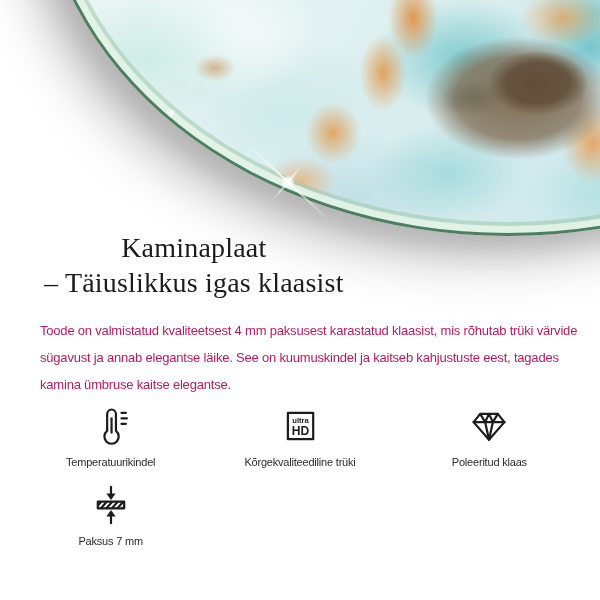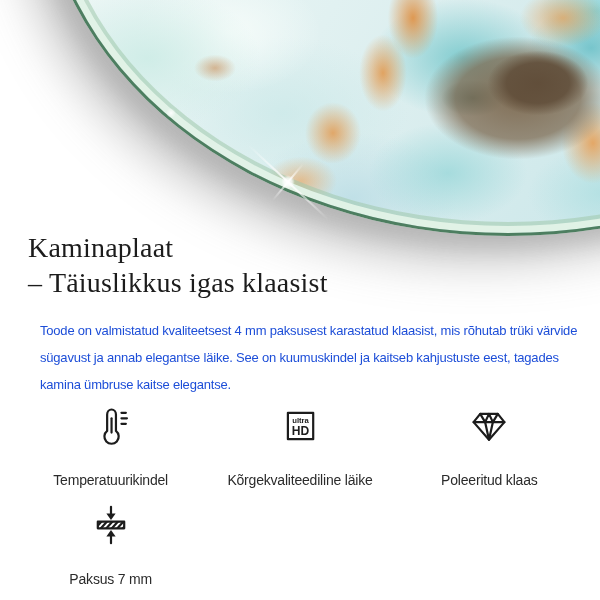--- a/index.html
+++ b/index.html
@@ -50,37 +50,37 @@
   .sparkle .core{
     position:absolute;left:-7px;top:-7px;width:14px;height:14px;border-radius:50%;
     background:radial-gradient(circle,rgba(255,255,255,1) 0%,rgba(255,255,255,0.75) 40%,rgba(255,255,255,0) 70%);
   }
   .glint{
     position:absolute;left:166px;top:108px;width:10px;height:10px;border-radius:50%;
     background:radial-gradient(circle,rgba(255,255,255,0.95) 0%,rgba(255,255,255,0) 70%);
   }
   
   .title{
-    position:absolute;left:28px;top:230px;
+    position:absolute;left:44px;top:230px;
     font-family:"Liberation Serif","DejaVu Serif",serif;
-    font-size:28px;line-height:35px;color:#1c1c1c;font-weight:400;letter-spacing:0.2px;
+    font-size:28px;line-height:35px;color:#1c1c1c;font-weight:400;letter-spacing:0.2px;text-align:center;
   }
   .desc{
     position:absolute;left:40px;top:317px;
-    font-size:13px;line-height:27px;color:#1d4ed8;letter-spacing:-0.2px;white-space:nowrap;
+    font-size:13px;line-height:27px;color:#be185d;letter-spacing:-0.2px;white-space:nowrap;
   }
   
   .features{
     position:absolute;left:16px;right:16px;top:401px;
     display:grid;grid-template-columns:repeat(3,1fr);row-gap:12px;
   }
-  .feature{display:flex;flex-direction:column;align-items:center;gap:16px;}
+  .feature{display:flex;flex-direction:column;align-items:center;}
   .feature .icon-box{height:50px;display:flex;align-items:center;justify-content:center;}
   .feature .label{
-    margin-top:5px;font-size:14px;color:#2b2b2b;letter-spacing:-0.2px;white-space:nowrap;
+    margin-top:5px;font-size:11px;color:#2b2b2b;letter-spacing:-0.2px;white-space:nowrap;
   }
   .feature svg{display:block;}
   .ico{stroke:#1c1c1c;fill:none;stroke-width:2;stroke-linecap:round;stroke-linejoin:round;}
   .ico-fill{fill:#1c1c1c;stroke:none;}
   .ico-text{fill:#1c1c1c;font-family:"Liberation Sans",sans-serif;text-anchor:middle;}
 </style>
 </head>
 <body>
 
 <div class="frame">
@@ -122,21 +122,21 @@
     </div>
 
     <div class="feature">
       <div class="icon-box">
         <svg width="44" height="44" viewBox="0 0 40 40">
           <rect class="ico" x="9" y="8" width="23" height="24" stroke-width="2.2"></rect>
           <text class="ico-text" x="20.5" y="17.5" font-size="7" font-weight="600">ultra</text>
           <text class="ico-text" x="20.5" y="28.5" font-size="11" font-weight="700">HD</text>
         </svg>
       </div>
-      <div class="label">Kõrgekvaliteediline läike</div>
+      <div class="label">Kõrgekvaliteediline trüki</div>
     </div>
 
 
     <div class="feature">
       <div class="icon-box">
         <svg width="44" height="44" viewBox="0 0 40 40">
           <path class="ico" d="M12 9 L28 9 L34 16.5 L20 32.5 L6 16.5 Z" stroke-width="1.9"></path>
           <path class="ico" d="M6 16.5 L34 16.5" stroke-width="1.9"></path>
           <path class="ico" d="M12 9 L16.5 16.5 L20 9 L23.5 16.5 L28 9" stroke-width="1.9"></path>
           <path class="ico" d="M16.5 16.5 L20 32.5 L23.5 16.5" stroke-width="1.9"></path>

